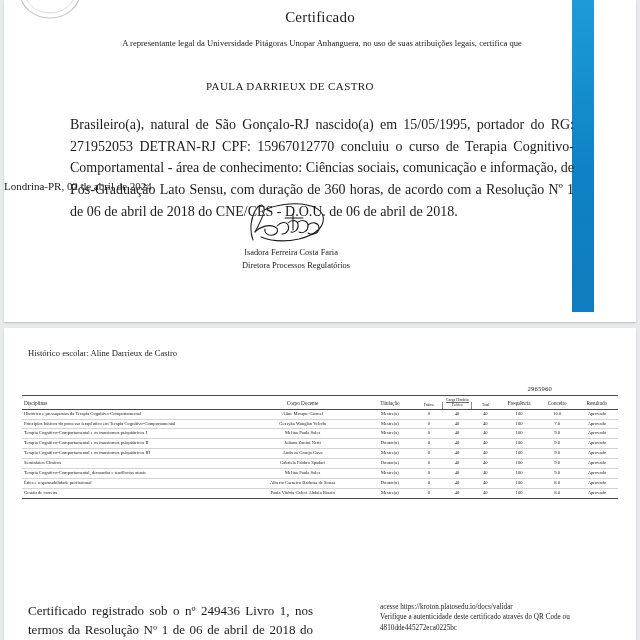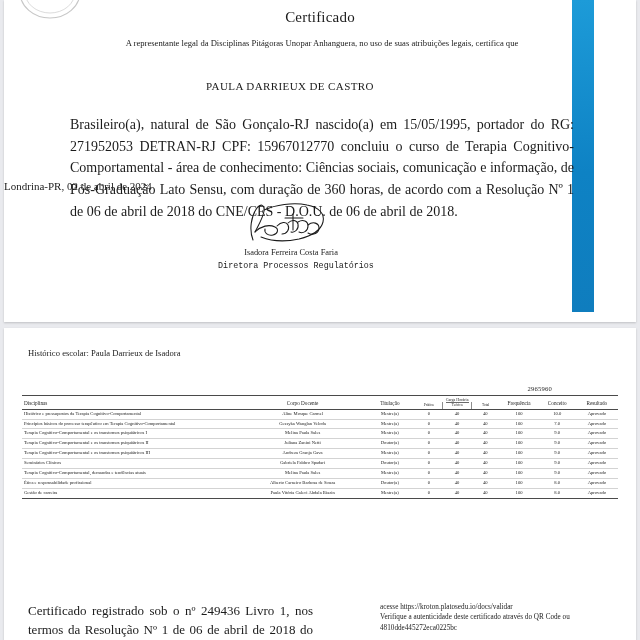--- a/index.html
+++ b/index.html
@@ -52,21 +52,21 @@
   .sig-wrap{
     position:absolute;left:0;right:58px;top:196px;text-align:center;
   }
   .sig-wrap svg{width:120px;height:52px;display:inline-block;}
   .sig-name{
     position:absolute;left:0;right:58px;top:248px;
     text-align:center;font-size:8.4px;
   }
   .sig-role{
     position:absolute;left:0;right:48px;top:261px;
-    text-align:center;font-size:8.4px;font-family:Liberation Mono, monospace;
+    text-align:center;font-size:8.4px;
   }
 
   
   .page2{
     position:absolute;left:4px;top:328px;width:632px;height:312px;
     background:#ffffff;
     box-shadow:0 1px 2px rgba(0,0,0,.18);
     overflow:hidden;
   }
   .hist-line{
@@ -162,21 +162,21 @@
           <circle cx="34" cy="4" r="1.2"></circle>
         </g>
         <path d="M14 12 L20 8 M48 8 L54 12" stroke="#4d4d4d" stroke-width="1"></path>
       </svg>
     </div>
 
     <div class="bluebar"></div>
 
     <div class="cert-title">Certificado</div>
 
-    <div class="cert-lead">A representante legal da Disciplinas Pitágoras Unopar Anhanguera, no uso de suas atribuições legais, certifica que</div>
+    <div class="cert-lead">A representante legal da Universidade Pitágoras Unopar Anhanguera, no uso de suas atribuições legais, certifica que</div>
 
     <div class="cert-name">PAULA DARRIEUX DE CASTRO</div>
 
     <div class="cert-body">Brasileiro(a), natural de São Gonçalo-RJ nascido(a) em 15/05/1995, portador do RG: 271952053 DETRAN-RJ CPF: 15967012770 concluiu o curso de Terapia Cognitivo-Comportamental - área de conhecimento: Ciências sociais, comunicação e informação, de Pós-Graduação Lato Sensu, com duração de 360 horas, de acordo com a Resolução Nº 1 de 06 de abril de 2018 do CNE/CES - D.O.U. de 06 de abril de 2018.</div>
 
     <div class="cert-place">Londrina-PR, 02 de abril de 2024</div>
 
     <div class="sig-wrap">
       <svg viewBox="0 0 120 52">
         <g fill="none" stroke="#1a1a1a" stroke-width="1.05" stroke-linecap="round">
@@ -192,21 +192,21 @@
         </g>
       </svg>
     </div>
 
     <div class="sig-name">Isadora Ferreira Costa Faria</div>
     <div class="sig-role">Diretora Processos Regulatórios</div>
   </div>
 
   <div class="page2"></div>
 
-  <div class="hist-line hist-1">Histórico escolar: Paula Darrieux de Isadora</div>
+  <div class="hist-line hist-1">Histórico escolar: Aline Darrieux de Castro</div>
 
   <div class="reg-code">2965960</div>
 
   <table class="grades">
     <thead>
       <tr class="main">
         <th class="th-disc">Disciplinas</th>
         <th class="th-corpo">Corpo Docente</th>
         <th class="th-titul">Titulação</th>
         <th class="th-ch" colspan="3">

